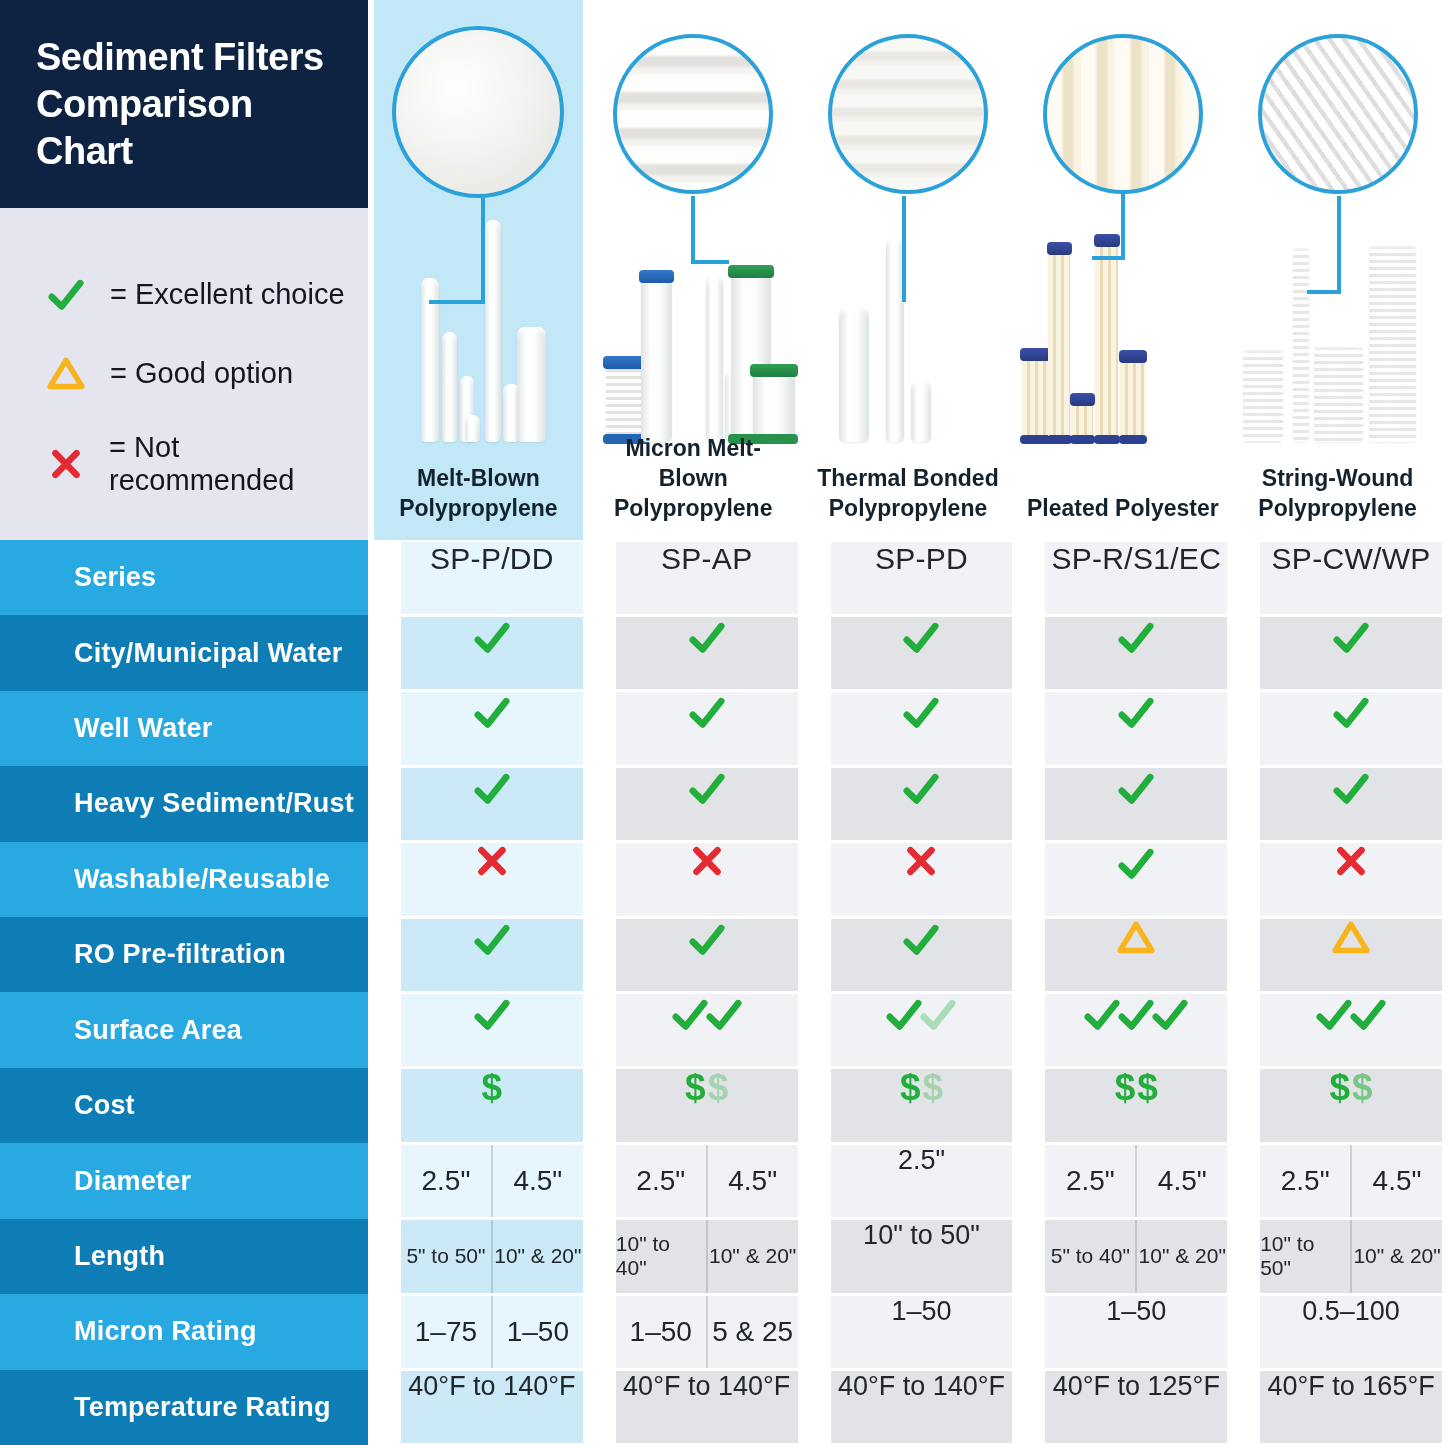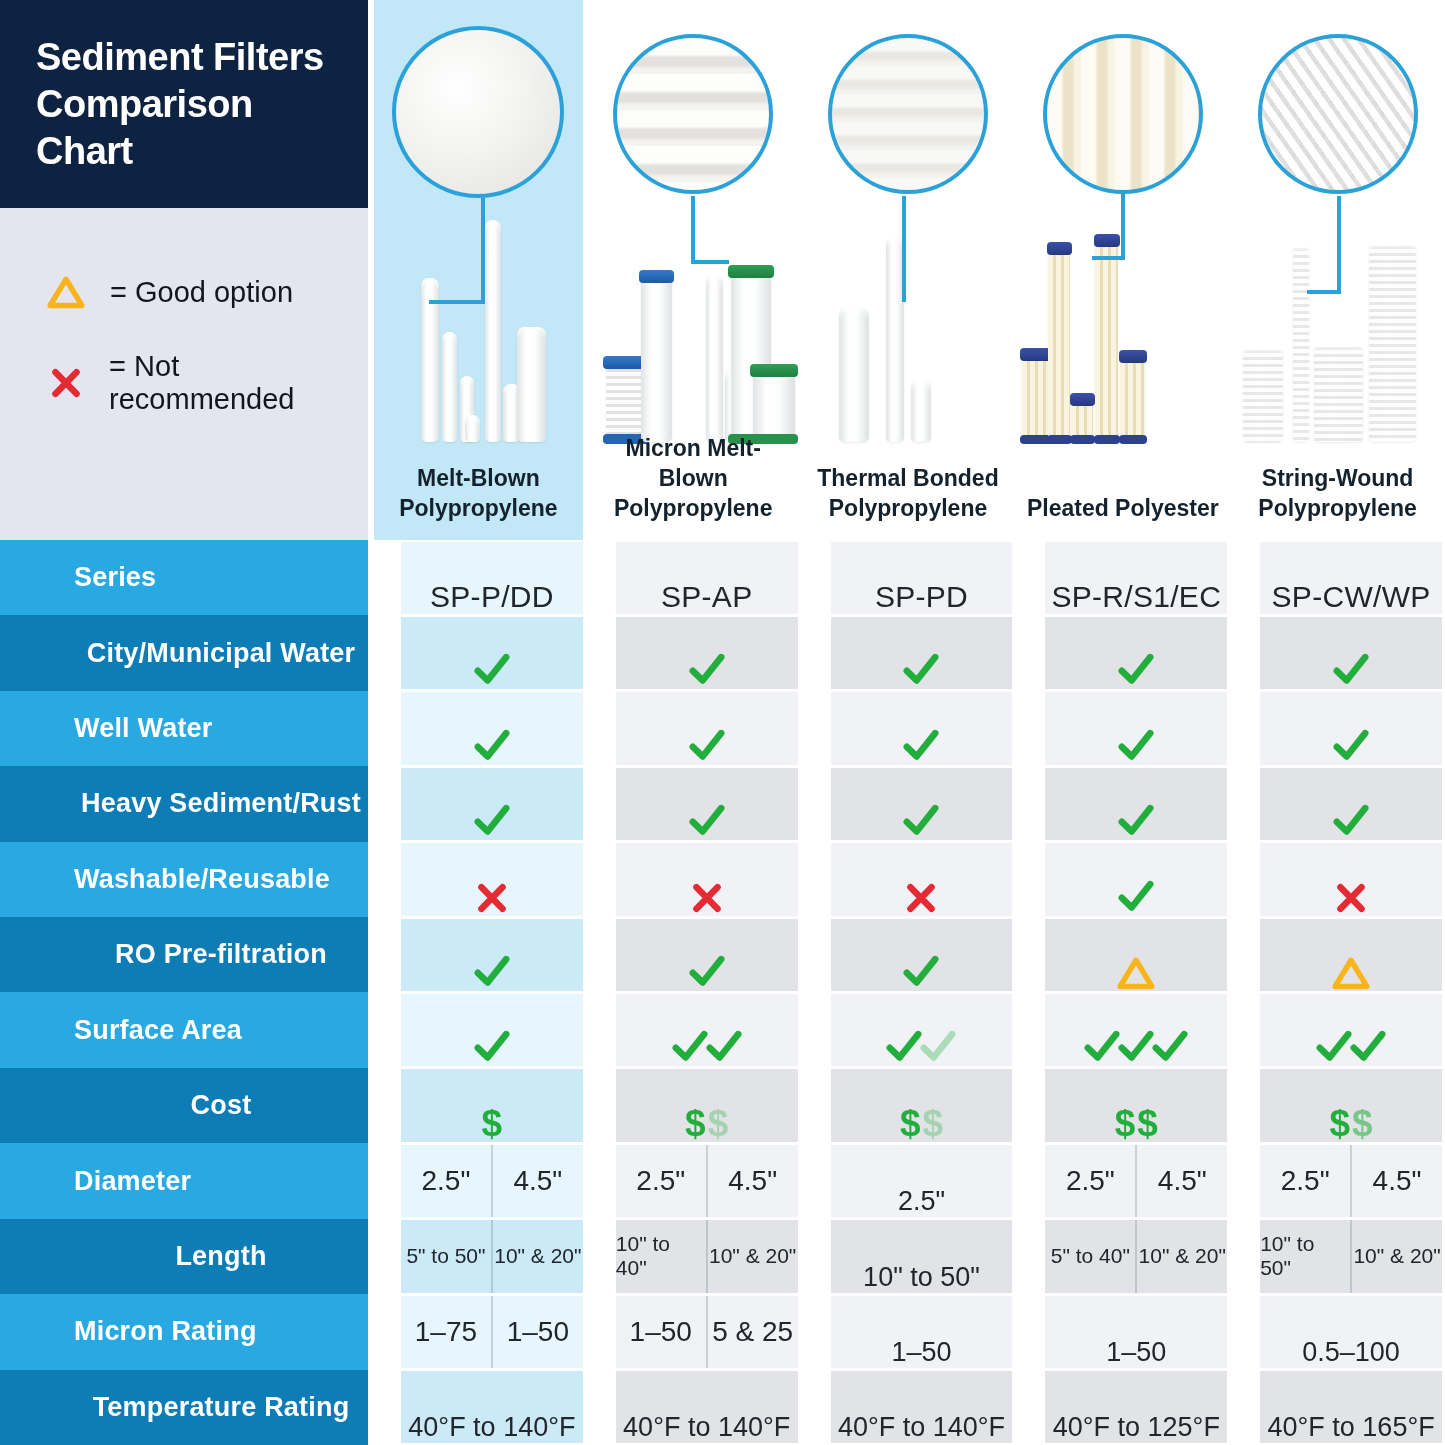--- a/index.html
+++ b/index.html
@@ -54,22 +54,22 @@
   .cyl.band-navy::after{content:"";bottom:-2px;height:9px;background:#2e4190;}
   .col-title{position:absolute;left:4px;right:4px;bottom:16px;text-align:center;
     font-size:23px;font-weight:700;color:#14222E;line-height:1.3;}
 
   
   .tbl{height:905px;display:grid;grid-template-rows:repeat(12,1fr);}
   .trow{display:grid;grid-template-columns:371px repeat(5,1fr);gap:27px;}
   .rlabel{margin-right:3px;display:flex;align-items:center;padding-left:74px;}
   .rlabel span{color:var(--label-text);font-size:27px;font-weight:700;letter-spacing:.2px;}
   .lab-light{background:var(--row-light);}
-  .lab-dark{background:var(--row-dark);justify-content:center;}
-  .cell{margin:1.5px 3px;display:flex;align-items:flex-end;justify-content:center;}
+  .lab-dark{background:var(--row-dark);}
+  .cell{margin:1.5px 3px;display:flex;align-items:flex-start;justify-content:center;}
   .cell.cl-light{background:var(--c-light);}
   .cell.cl-dark{background:var(--c-dark);}
   .cell.chl-light{background:var(--hl-light);}
   .cell.chl-dark{background:var(--hl-dark);}
   .series-val{font-size:30px;color:var(--text-dark);letter-spacing:.3px;}
   .cell.split{justify-content:stretch;}
   .half{flex:1;align-self:stretch;display:flex;align-items:center;justify-content:center;
     font-size:28px;color:var(--text-dark);}
   .half + .half{border-left:2px solid rgba(40,60,70,.18);}
   .small-split .half{font-size:21px;}
@@ -92,20 +92,28 @@
   <div class="head-band">
     <div class="left-head">
       <div class="title-box" id="titleBox">
           <div class="tline">Sediment Filters</div>
           <div class="tline">Comparison</div>
           <div class="tline">Chart</div>
         </div>
       <div class="legend" id="legendBox">
           <div class="legend-item">
             <span class="lg-ic">
+              <svg class="ic ic-check" viewBox="0 0 26 26">
+                <path d="M4 14.5 L10.2 20.6 L22 5.8" stroke="var(--check)" stroke-width="4.2" fill="none" stroke-linecap="round" stroke-linejoin="round"></path>
+              </svg>
+            </span>
+            <span class="lg-txt">= Excellent choice</span>
+          </div>
+          <div class="legend-item">
+            <span class="lg-ic">
               <svg class="ic ic-triangle" viewBox="0 0 26 24">
                 <path d="M13 3.5 L23.6 21 L2.4 21 Z" stroke="var(--warn)" stroke-width="3.6" fill="none" stroke-linecap="round" stroke-linejoin="round"></path>
               </svg>
             </span>
             <span class="lg-txt">= Good option</span>
           </div>
           <div class="legend-item">
             <span class="lg-ic">
               <svg class="ic ic-x" viewBox="0 0 24 24">
                 <path d="M5 4.8 L19 19.2 M19 4.8 L5 19.2" stroke="var(--cross)" stroke-width="4.4" fill="none" stroke-linecap="round" stroke-linejoin="round"></path>

